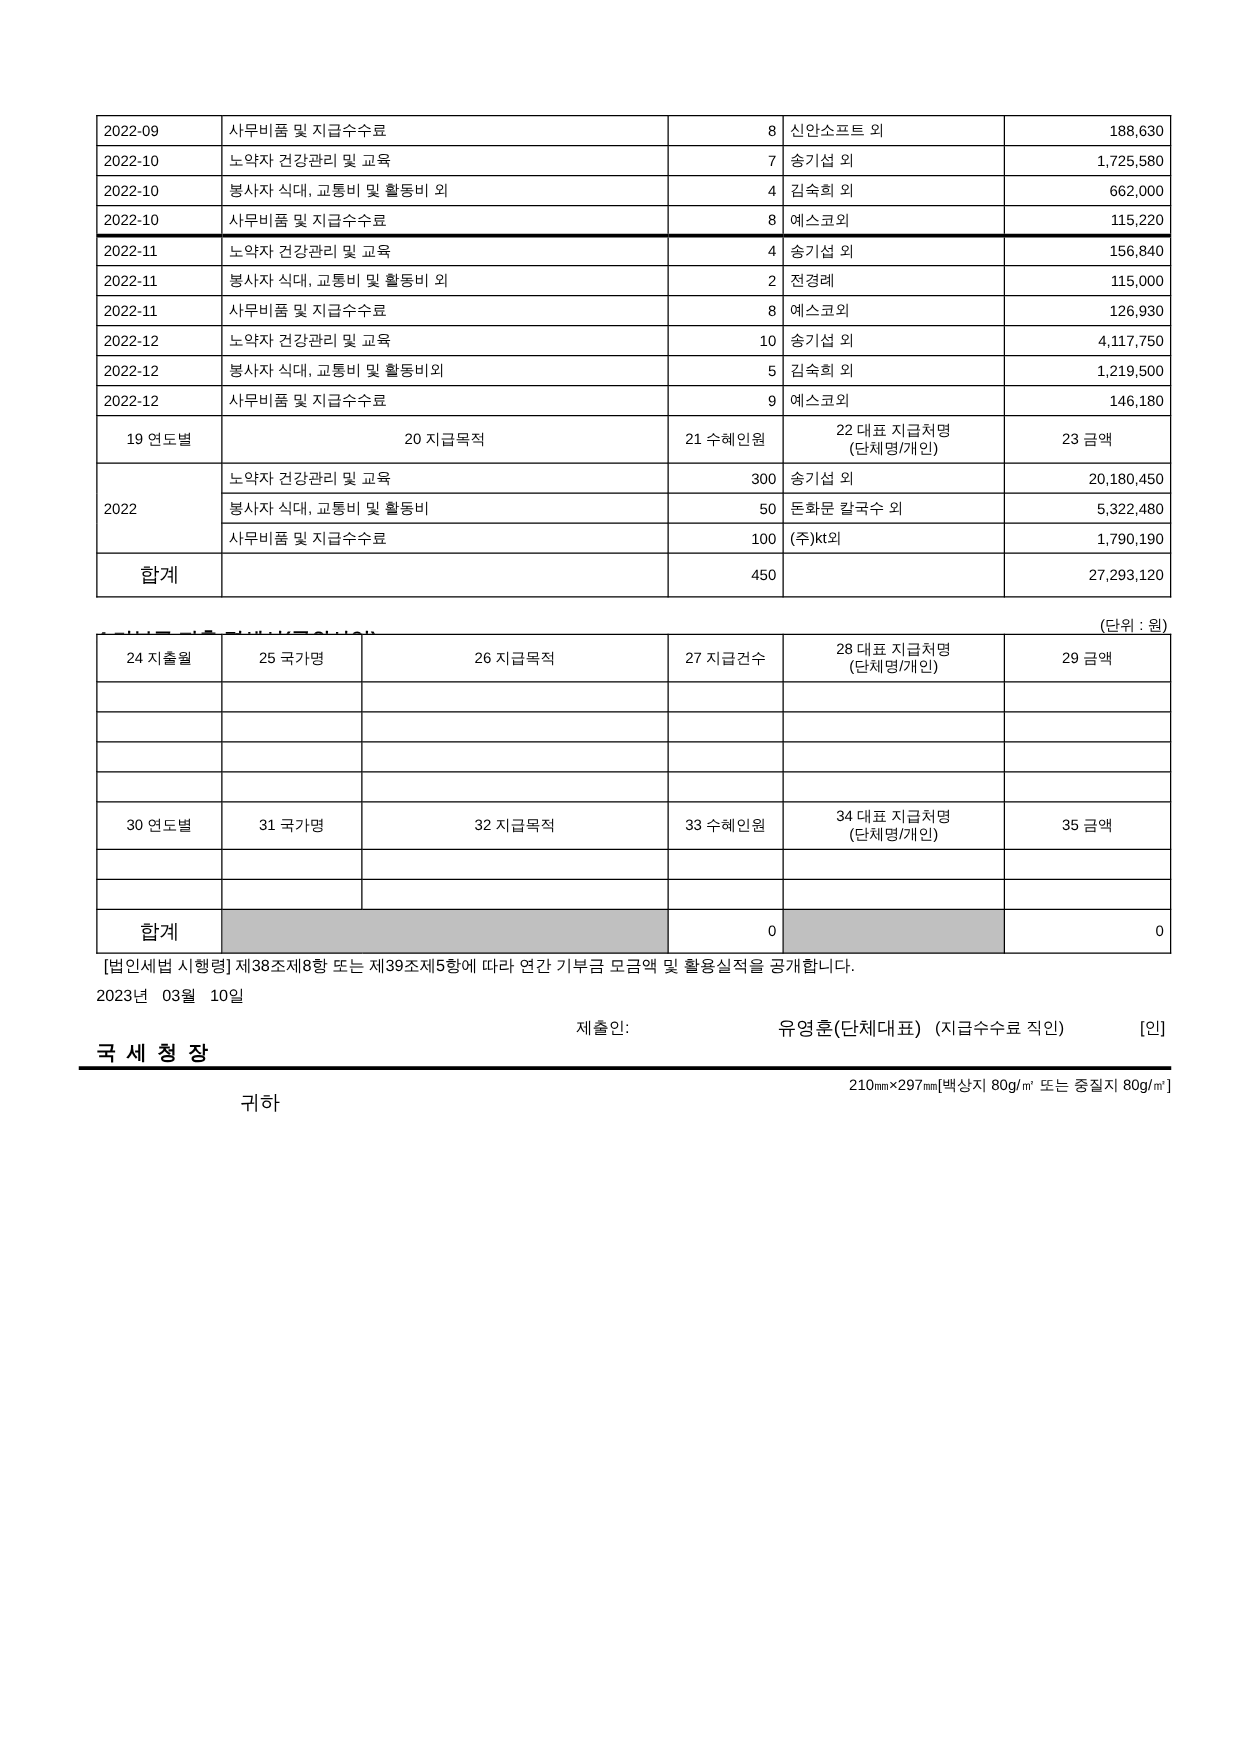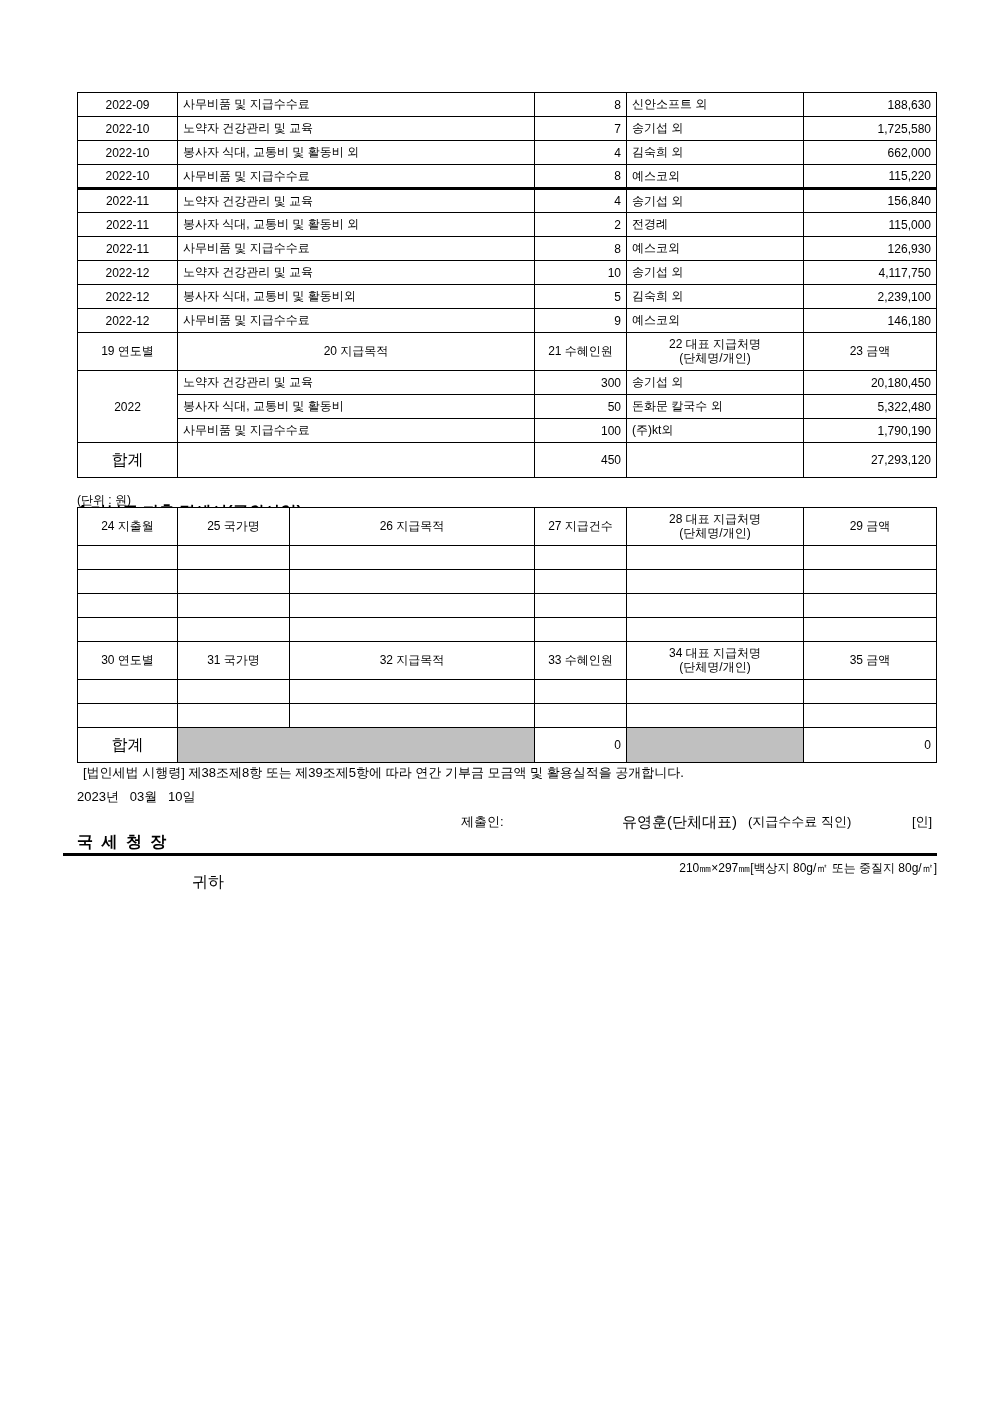--- a/index.html
+++ b/index.html
@@ -9,28 +9,28 @@
   }
   .page{position:absolute;inset:0;}
   table{border-collapse:collapse;table-layout:fixed;position:absolute;background:#fff;}
   td{border:1px solid #000;font-size:12px;padding:0 5px;overflow:hidden;white-space:nowrap;vertical-align:middle;}
   .t1{left:77px;top:92px;width:859px;}
   .t2{left:77px;top:507px;width:859px;}
   tr.datarow{height:24px;}
   tr.hdrrow{height:38px;}
   tr.totalrow{height:35px;}
   tr.thick-bottom td{border-bottom:3px solid #000;}
-  .ctr{text-align:center;}
+  .ctr{text-align:left;}
   .num{text-align:right;}
   .hdr{text-align:center;}
   .hdr .h2{line-height:1.15;}
   .total-label{font-size:16px;text-align:center;}
   .gray{background:#c0c0c0;}
   .section-title{position:absolute;left:77px;top:468px;font-size:16px;font-weight:bold;margin-top:34px;}
-  .unit-label{position:absolute;left:77px;top:492px;width:857px;text-align:left;font-size:12px;}
+  .unit-label{position:absolute;left:77px;top:492px;width:857px;text-align:right;font-size:12px;}
   .legal{position:absolute;left:83px;top:764px;font-size:13px;}
   .date-line{position:absolute;left:77px;top:788px;width:851px;text-align:left;font-size:13px;white-space:pre;}
   .submit-label{position:absolute;left:461px;top:813px;font-size:13px;}
   .submit-name{position:absolute;left:622px;top:813px;font-size:15px;}
   .submit-seal{position:absolute;left:748px;top:813px;font-size:13px;}
   .submit-mark{position:absolute;left:912px;top:813px;font-size:13px;}
   .recipient-bold{position:absolute;left:77px;top:832px;font-size:16px;font-weight:bold;letter-spacing:2px;}
   .recipient-suffix{position:absolute;left:192px;top:872px;font-size:16px;}
   .bottom-rule{position:absolute;left:63px;top:853px;width:874px;height:3px;background:#000;}
   .paper-note{position:absolute;left:77px;top:860px;width:860px;text-align:right;font-size:12px;}
@@ -103,21 +103,21 @@
         <td>노약자 건강관리 및 교육</td>
         <td class="num">10</td>
         <td>송기섭 외</td>
         <td class="num">4,117,750</td>
       </tr>
       <tr class="datarow">
         <td class="ctr">2022-12</td>
         <td>봉사자 식대, 교통비 및 활동비외</td>
         <td class="num">5</td>
         <td>김숙희 외</td>
-        <td class="num">2,239,100</td>
+        <td class="num">1,219,500</td>
       </tr>
       <tr class="datarow">
         <td class="ctr">2022-12</td>
         <td>사무비품 및 지급수수료</td>
         <td class="num">9</td>
         <td>예스코외</td>
         <td class="num">146,180</td>
       </tr>
       <tr class="hdrrow">
         <td class="hdr">19 연도별</td>

